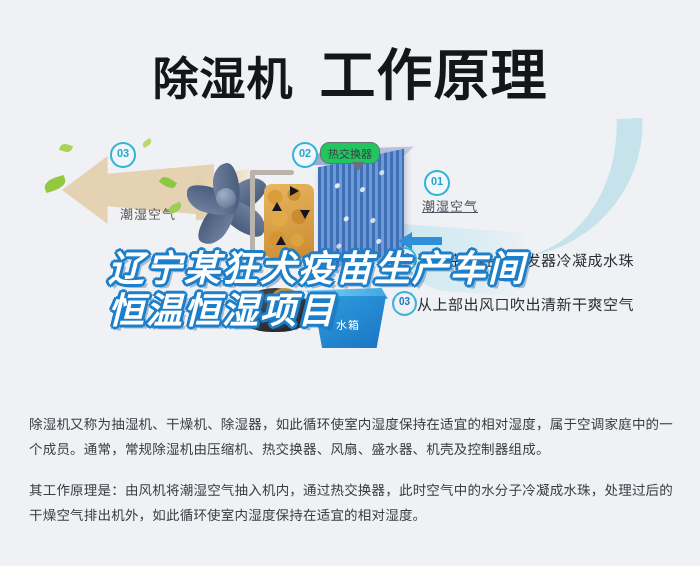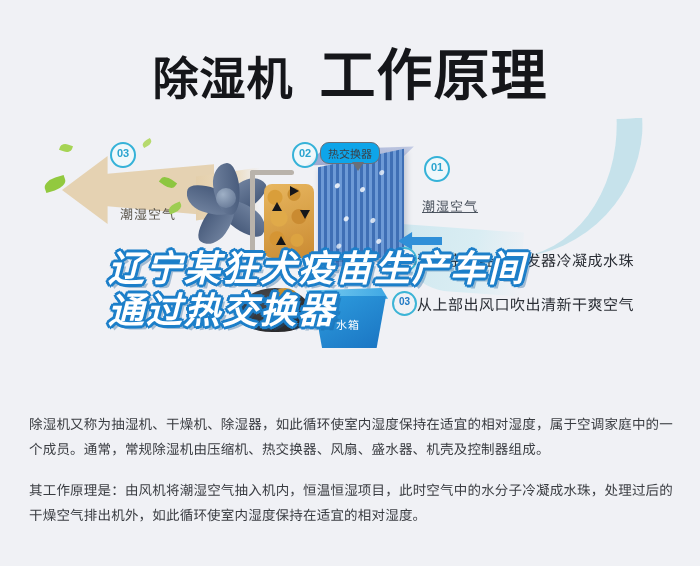--- a/index.html
+++ b/index.html
@@ -150,26 +150,26 @@
 
   
   .badge-ill{
     position:absolute;width:22px;height:22px;border-radius:50%;
     border:2px solid #35b2d8;color:#2aa4cf;
     font-size:11px;font-weight:700;line-height:19px;text-align:center;
     background:rgba(240,248,252,.9);
   }
   .badge-ill.n03{left:110px;top:22px;}
   .badge-ill.n02{left:292px;top:22px;}
-  .badge-ill.n01{left:424px;top:36px;}
+  .badge-ill.n01{left:424px;top:50px;}
 
   .callout{
     position:absolute;left:320px;top:22px;
     border:1.6px solid #6a6f78;border-radius:9px;
-    padding:2px 7px;font-size:11px;color:#3b3f47;background:#0ea5e9;
+    padding:2px 7px;font-size:11px;color:#3b3f47;background:#22c55e;
   }
   .callout-tail{
     position:absolute;left:352px;top:42px;width:0;height:0;
     border-left:6px solid transparent;border-right:6px solid transparent;
     border-top:9px solid #6a6f78;
   }
   .humid-label{position:absolute;left:422px;top:76px;font-size:13px;color:#4d5560;letter-spacing:1px;text-decoration:underline;}
 
   
   .steps{position:absolute;left:392px;top:248px;width:300px;}
@@ -274,21 +274,21 @@
       <span class="step-text">潮湿空气经过蒸发器冷凝成水珠</span>
     </div>
     <div class="step">
       <span class="step-badge">03</span>
       <span class="step-text">从上部出风口吹出清新干爽空气</span>
     </div>
   </div>
 
   <div class="watermark">
     <span class="wm-line">辽宁某狂犬疫苗生产车间</span>
-    <span class="wm-line">通过热交换器</span>
+    <span class="wm-line">恒温恒湿项目</span>
   </div>
 
   <div class="body-copy">
     <p class="para">除湿机又称为抽湿机、干燥机、除湿器，如此循环使室内湿度保持在适宜的相对湿度，属于空调家庭中的一个成员。通常，常规除湿机由压缩机、热交换器、风扇、盛水器、机壳及控制器组成。</p>
-    <p class="para">其工作原理是：由风机将潮湿空气抽入机内，恒温恒湿项目，此时空气中的水分子冷凝成水珠，处理过后的干燥空气排出机外，如此循环使室内湿度保持在适宜的相对湿度。</p>
+    <p class="para">其工作原理是：由风机将潮湿空气抽入机内，通过热交换器，此时空气中的水分子冷凝成水珠，处理过后的干燥空气排出机外，如此循环使室内湿度保持在适宜的相对湿度。</p>
   </div>
 
 </div>
 
 </body></html>

